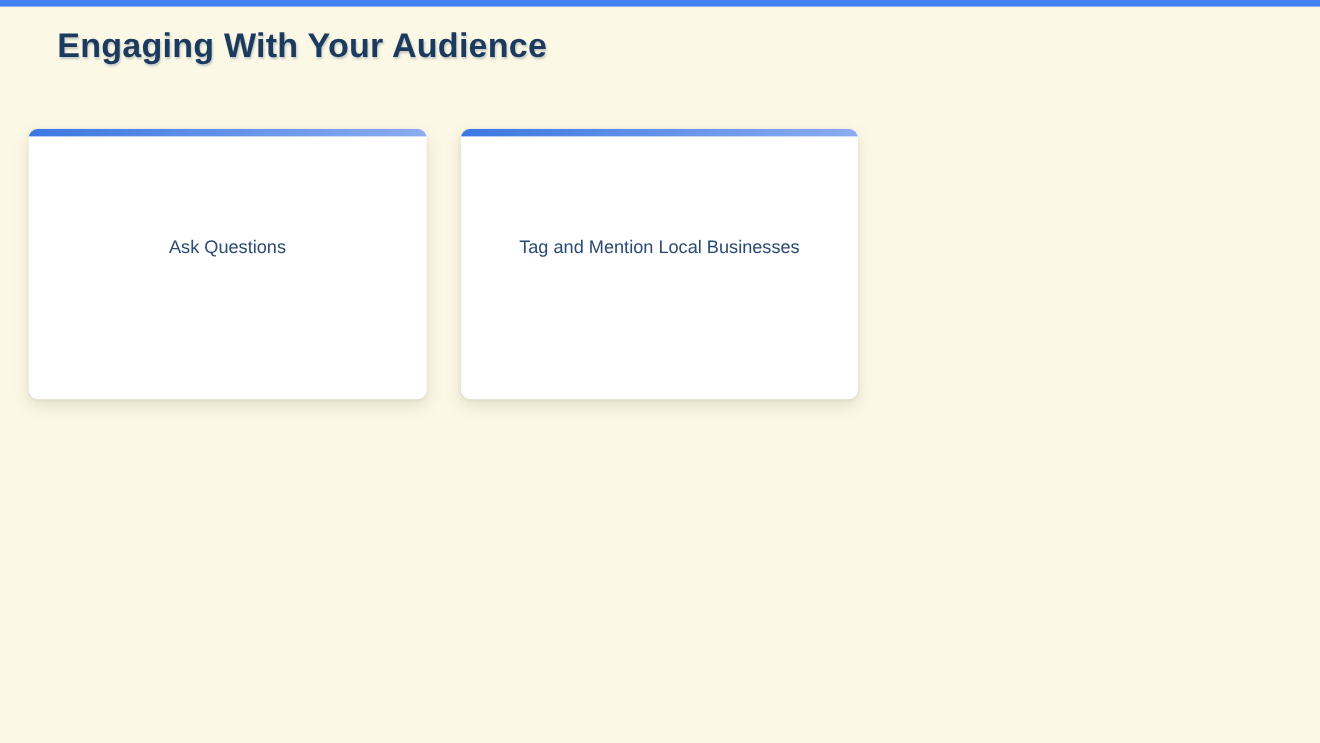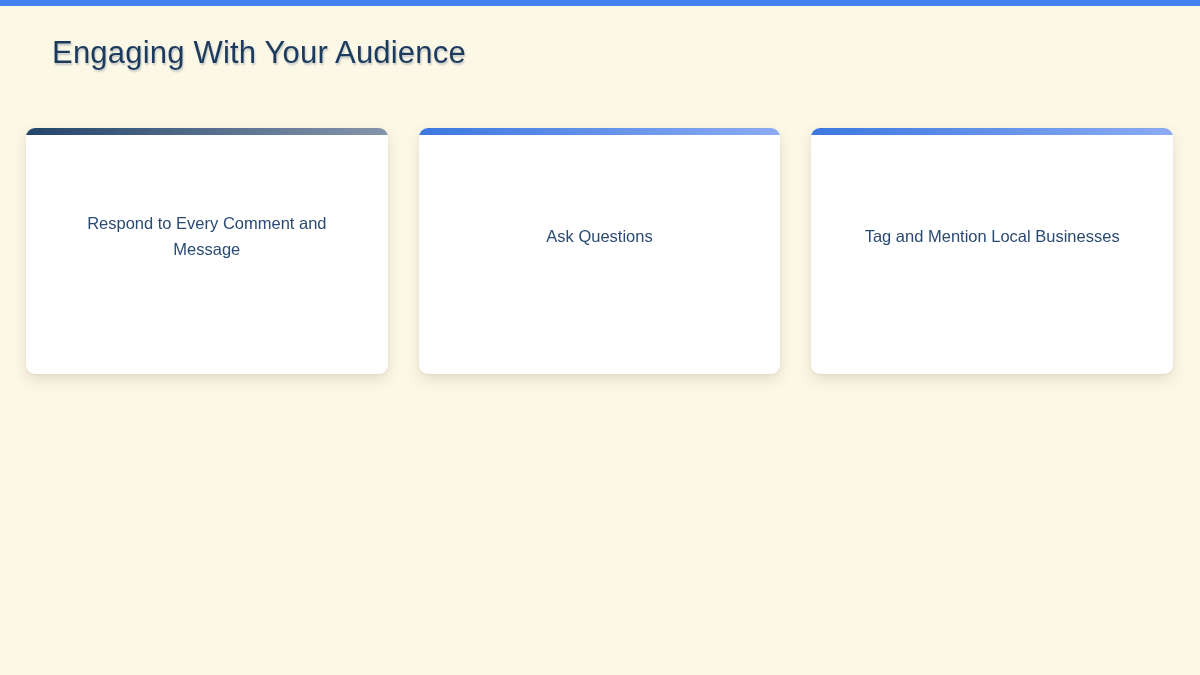--- a/index.html
+++ b/index.html
@@ -18,24 +18,24 @@
   body {
     background: var(--background);
     font-family: "Liberation Sans", "DejaVu Sans", sans-serif;
   }
   .top-bar {
     width: 100%;
     height: 6px;
     background: var(--top-bar);
   }
   .page-title {
-    margin: 27px 0 0 52px;
+    margin: 16px 0 0 52px;
     font-size: 31px;
     line-height: 39px;
-    font-weight: 400;
+    font-weight: 700;
     color: var(--title-text);
     text-shadow: 1px 2px 2px rgba(28, 58, 94, 0.25);
     letter-spacing: 0.2px;
   }
   .cards-grid {
     margin: 56px 27px 0 26px;
     display: grid;
     grid-template-columns: repeat(3, 1fr);
     column-gap: 31px;
     row-gap: 33px;
@@ -72,26 +72,20 @@
 </style>
 </head>
 <body>
 
 <div class="top-bar"></div>
 
 <h1 class="page-title">Engaging With Your Audience</h1>
 
 <div class="cards-grid">
 
-  <div class="card">
-    <div class="card-accent" style="background: linear-gradient(90deg, rgb(36, 69, 107), rgb(133, 149, 171));"></div>
-    <div class="card-body">
-      <div class="card-label">Respond to Every Comment and Message</div>
-    </div>
-  </div>
 
   <div class="card">
     <div class="card-accent" style="background: linear-gradient(90deg, rgb(59, 120, 224), rgb(140, 171, 242));"></div>
     <div class="card-body">
       <div class="card-label">Ask Questions</div>
     </div>
   </div>
 
 
   <div class="card">

